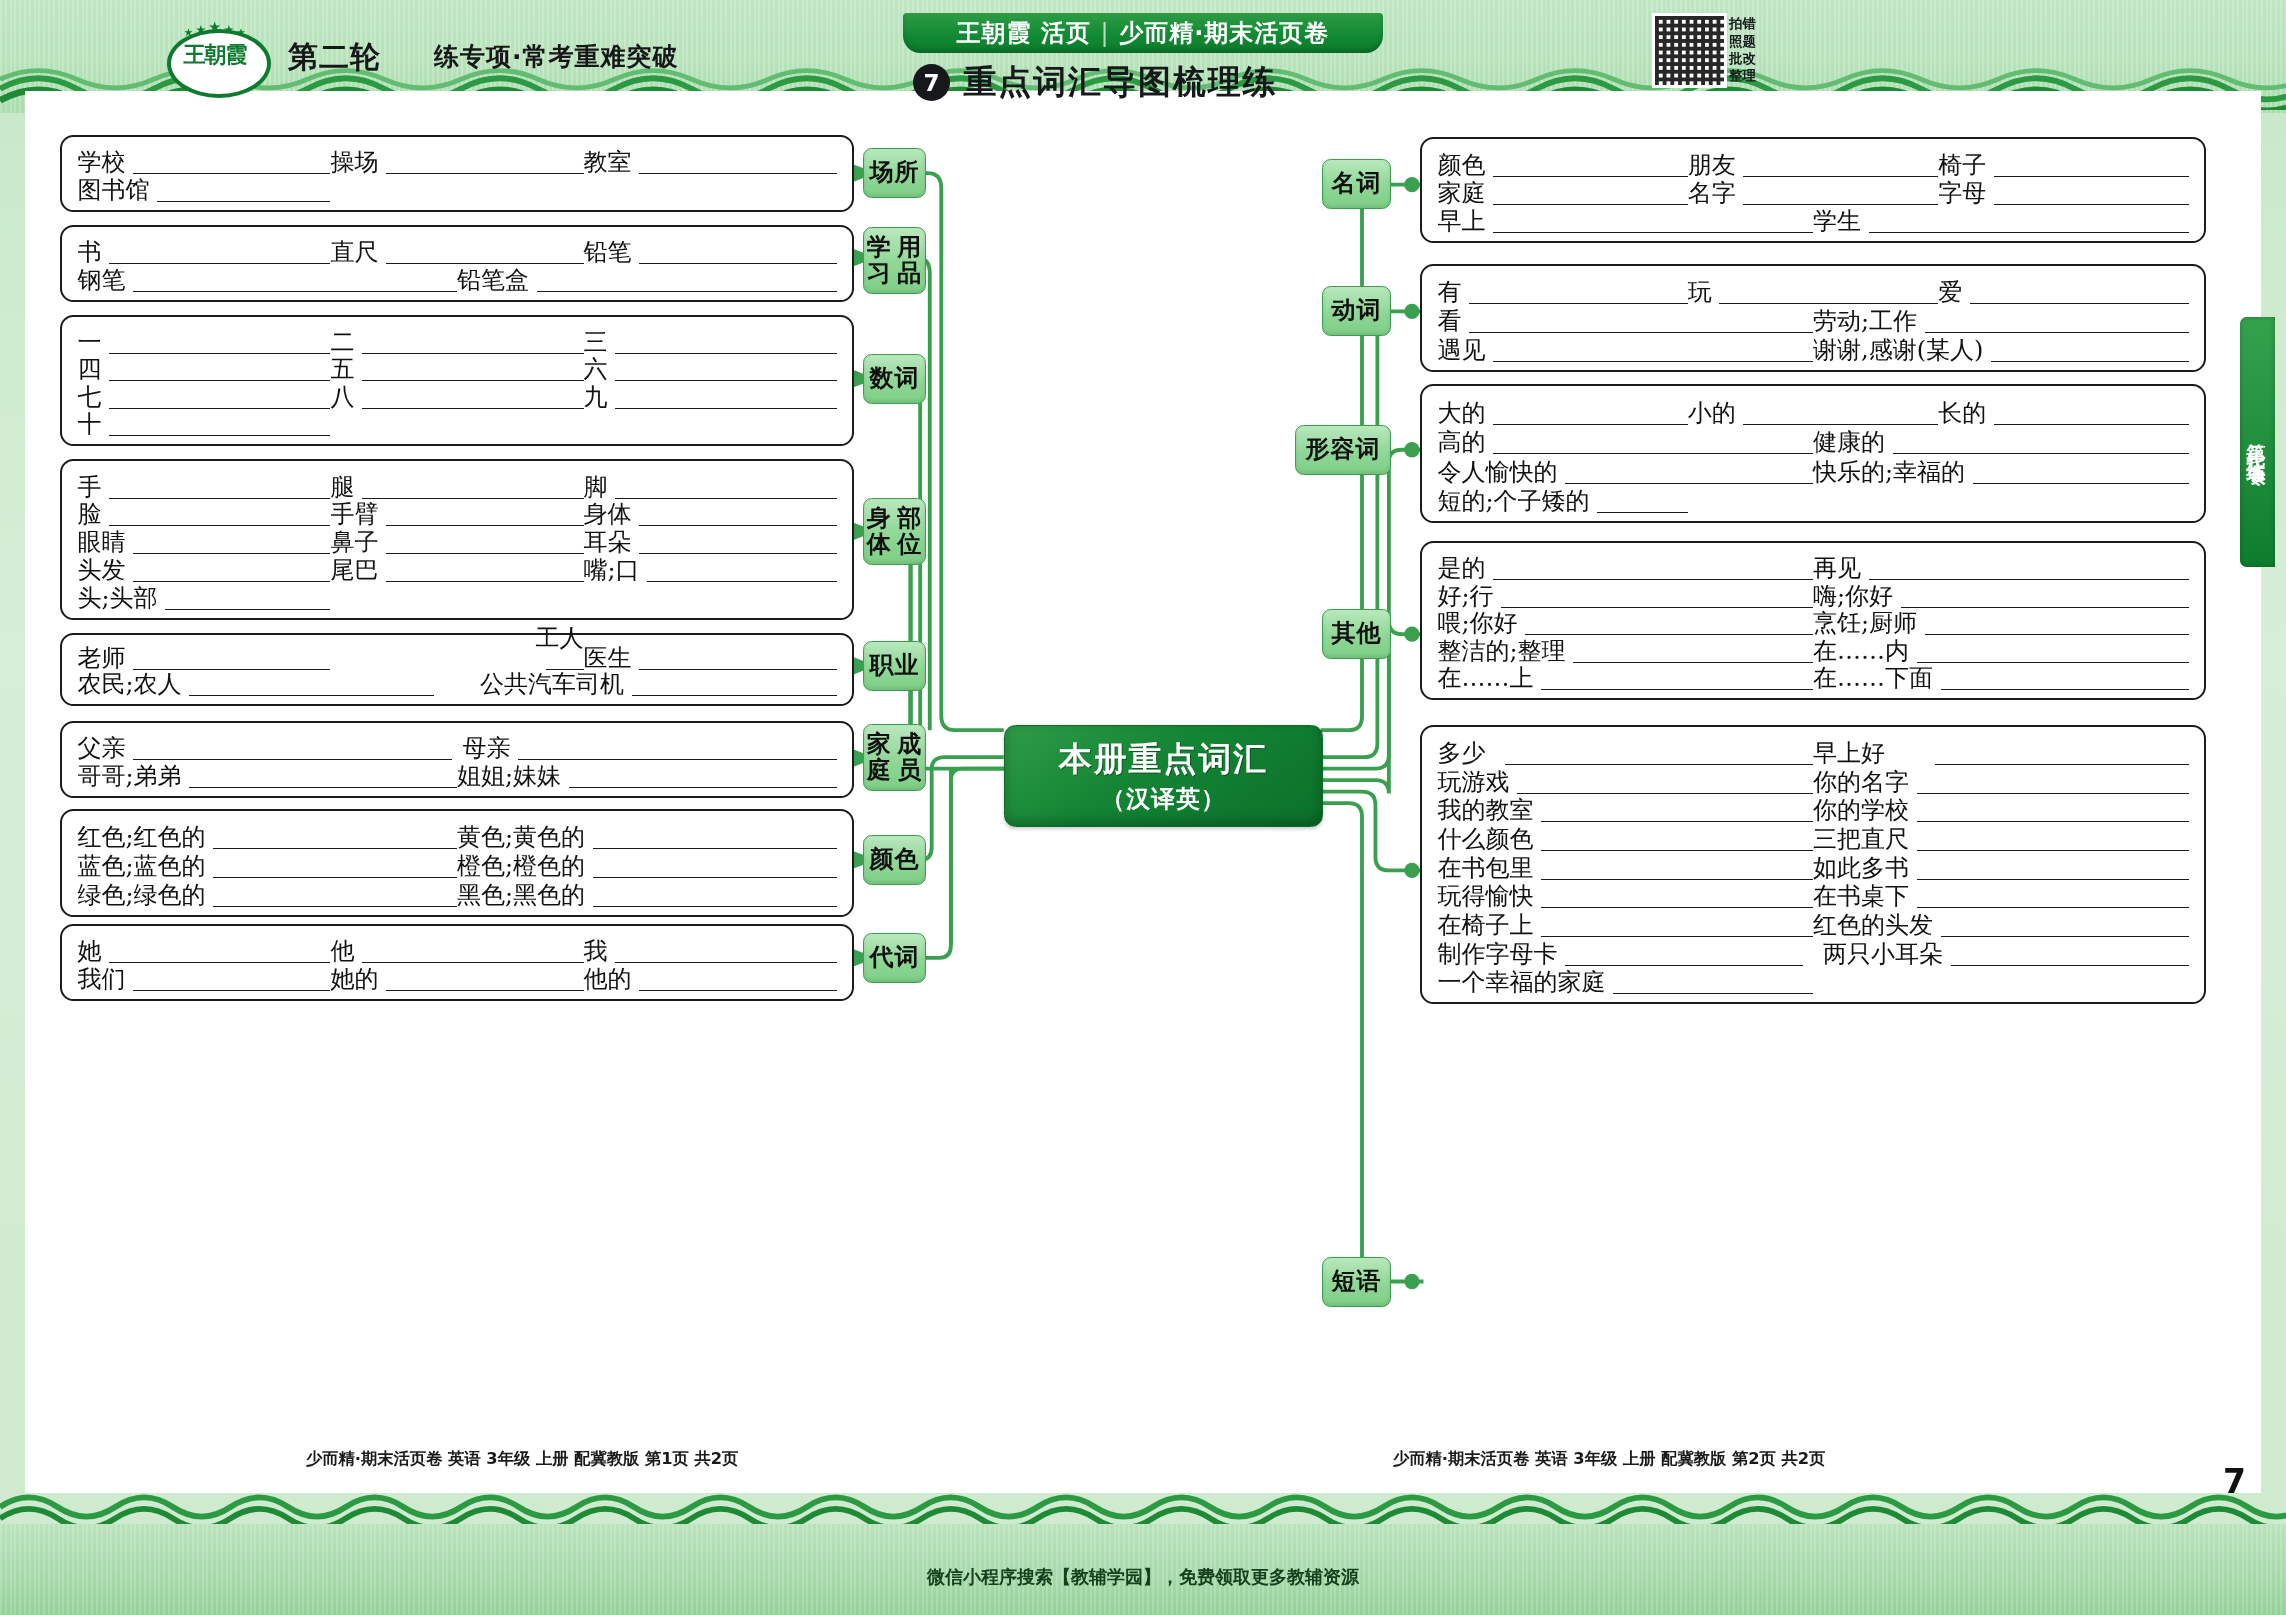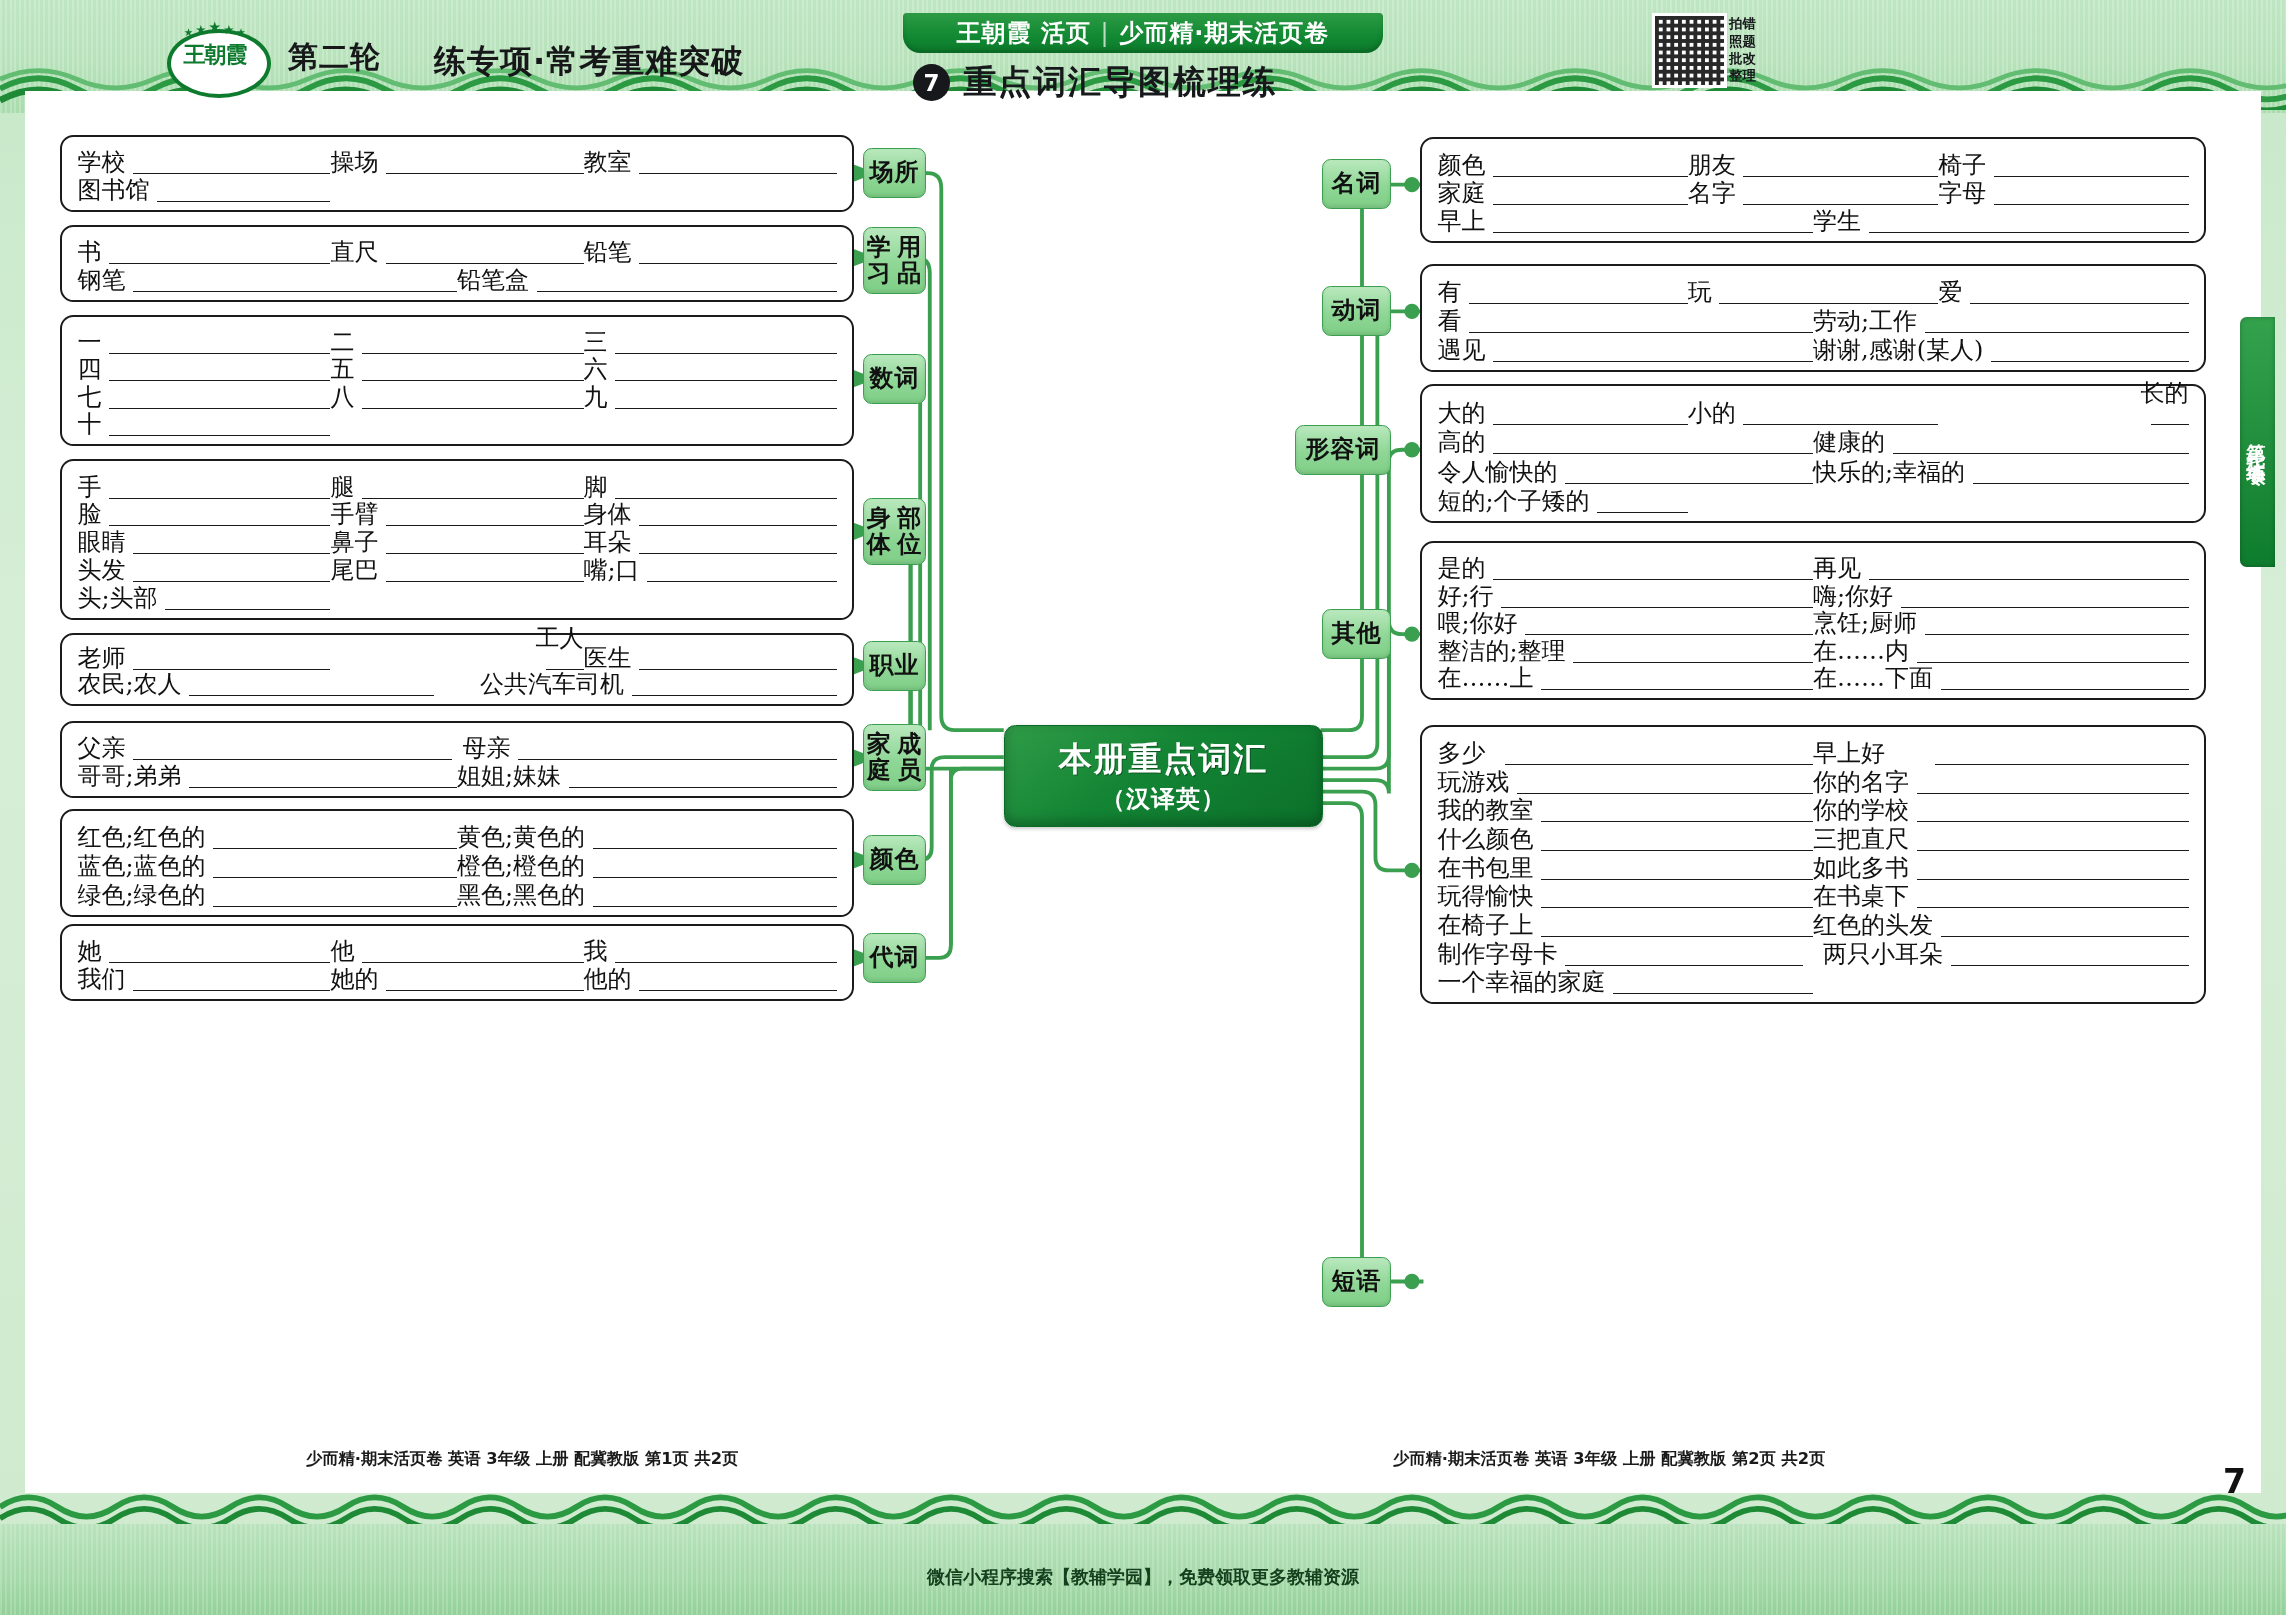--- a/index.html
+++ b/index.html
@@ -39,21 +39,21 @@
     font-family:"DejaVu Serif","Liberation Serif",serif;}
   .logo-stars{position:absolute;left:5.8px;top:1.9px;width:92px;height:21px;
     display:flex;justify-content:center;align-items:flex-start;gap:1.9px;color:#0d7a2e;font-size:14.4px;}
   .logo-stars span:nth-child(1),.logo-stars span:nth-child(5){font-size:10.6px;margin-top:6.7px;}
   .logo-stars span:nth-child(2),.logo-stars span:nth-child(4){font-size:12.5px;margin-top:2.9px;}
 
   .round-title{position:absolute;left:288px;top:37px;
     font-size:30px;font-weight:bold;color:#17171a;
     font-family:"DejaVu Sans","Liberation Sans",sans-serif;letter-spacing:1px;}
   .round-sub{position:absolute;left:434px;top:40px;
-    font-size:32px;font-weight:bold;color:#17171a;letter-spacing:1px;}
+    font-size:25px;font-weight:bold;color:#17171a;letter-spacing:1px;}
 
   .brand-pill{position:absolute;left:903px;top:13.4px;width:480px;height:40px;
     background:linear-gradient(180deg,#2e9b45 0%,#128a33 55%,#0c7a2b 100%);
     border-radius:3.8px 3.8px 17.3px 17.3px;
     display:flex;align-items:center;justify-content:center;gap:9.6px;
     color:#fff;font-size:24px;font-weight:bold;letter-spacing:1px;
     box-shadow:inset 0 -2.9px 5.8px rgba(0,0,0,.18);}
   .brand-pill .sep{opacity:.7;font-weight:normal;}
 
   .sec-row{position:absolute;left:913px;top:60px;display:flex;align-items:center;gap:13.4px;}
@@ -620,21 +620,21 @@
 <div class="wbox" style="left:1420px;top:384px;width:786px;height:139px;">
     <div class="wrow" style="height: 25%;">
       <div class="wcell" style="width: 33.3333%;">
         <span class="wlab">大的</span>
         <span class="wline"></span>
       </div>
       <div class="wcell" style="width: 33.3333%;">
         <span class="wlab">小的</span>
         <span class="wline"></span>
       </div>
-      <div class="wcell" style="width: 33.3333%; flex-direction: column;">
+      <div class="wcell" style="width: 33.3333%;">
         <span class="wlab">长的</span>
         <span class="wline"></span>
       </div>
     </div>
     <div class="wrow" style="height: 25%;">
       <div class="wcell" style="width: 50%;">
         <span class="wlab">高的</span>
         <span class="wline"></span>
       </div>
       <div class="wcell" style="width: 50%;">

